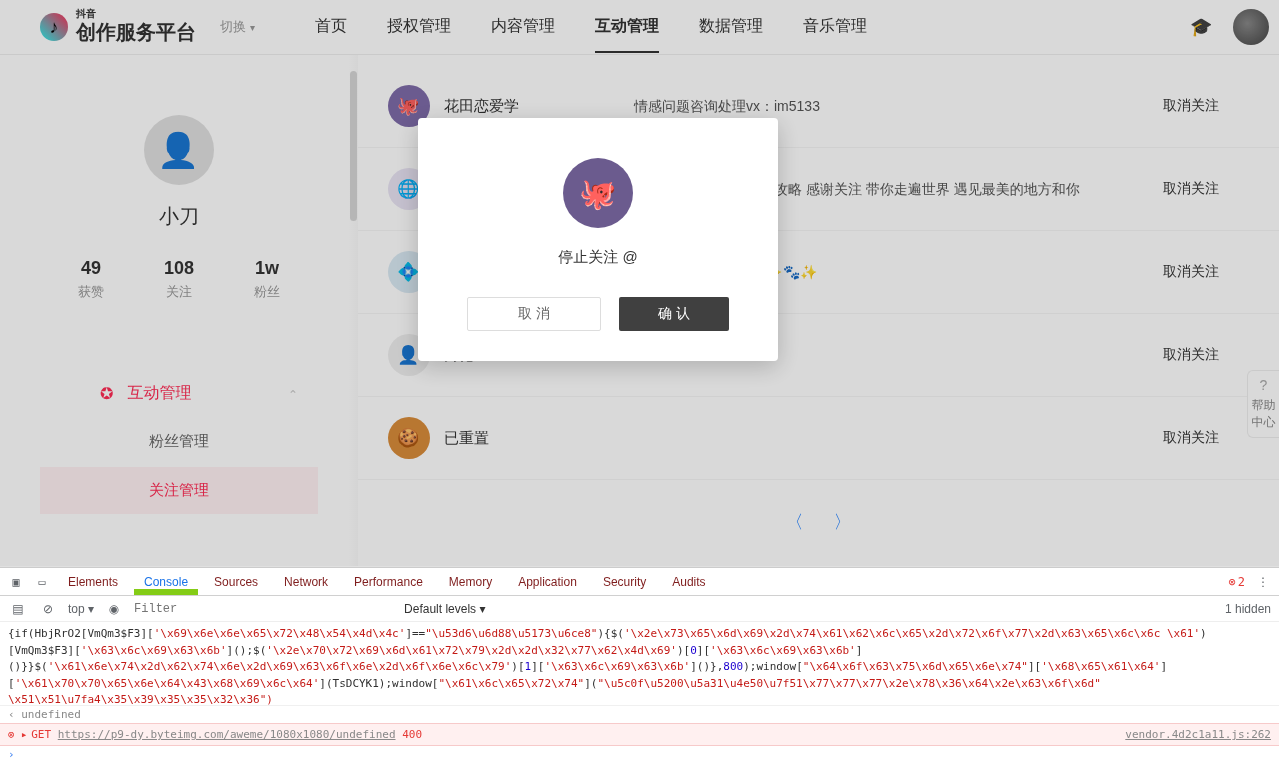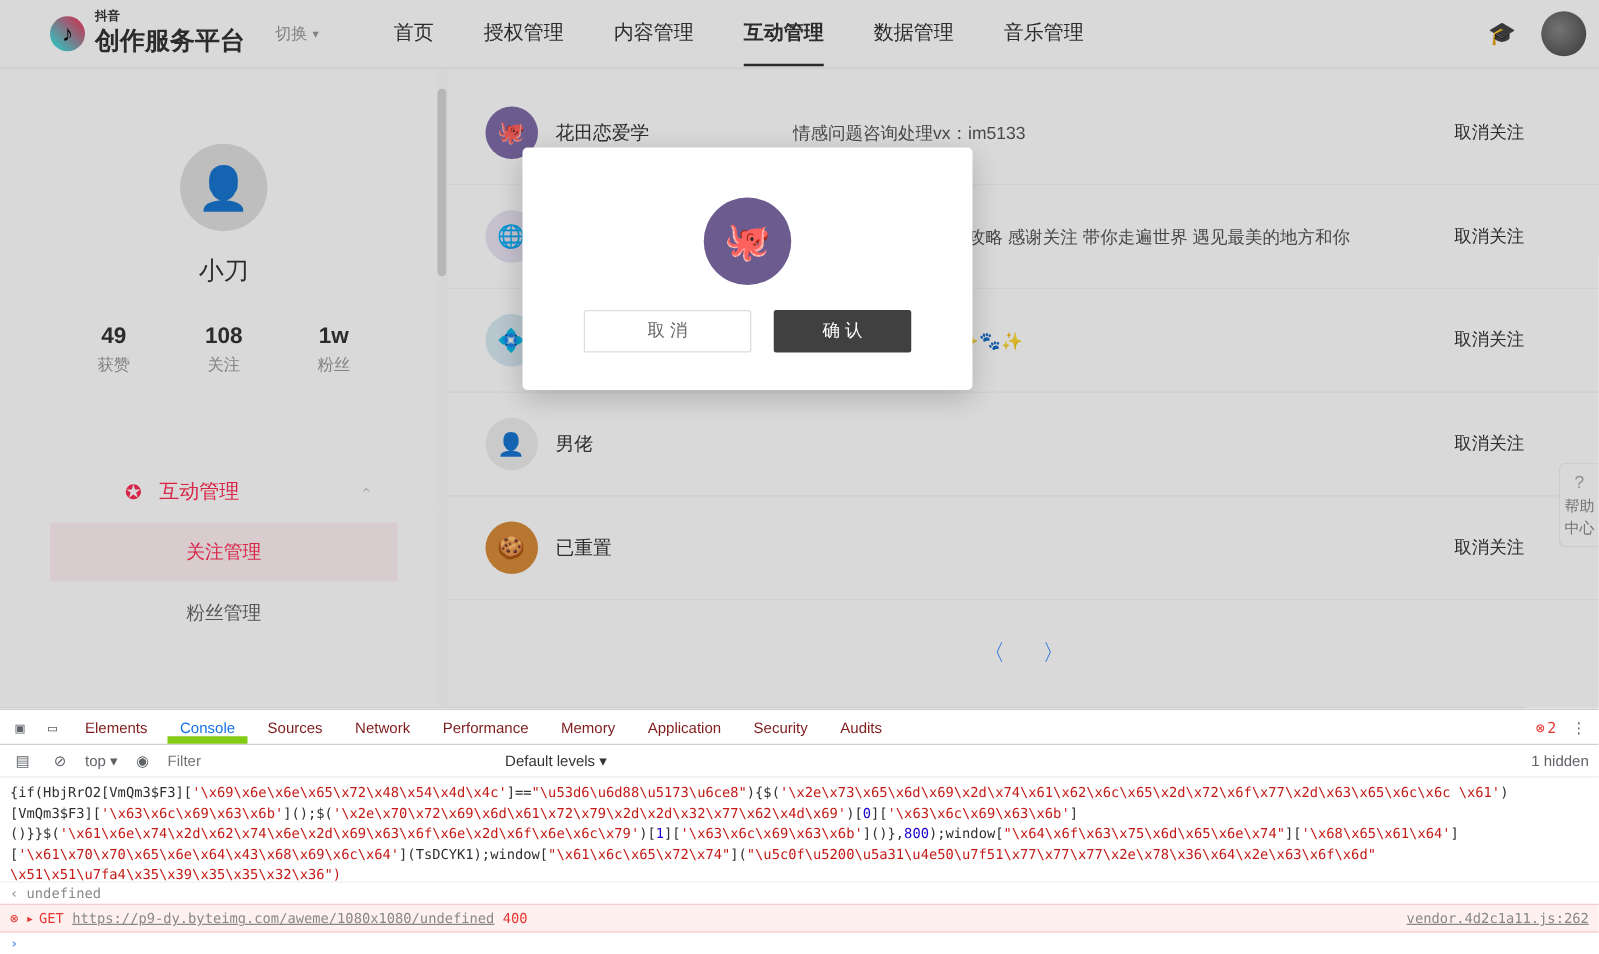--- a/index.html
+++ b/index.html
@@ -228,21 +228,21 @@
   .err-count { color: #e53935; display: flex; align-items: center; gap: 2px; }
   .dt-filter {
     display: flex; align-items: center;
     height: 26px; border-bottom: 1px solid #eee;
     padding: 0 8px; gap: 10px;
     color: #5f6368;
     font-family: -apple-system, sans-serif;
   }
   .dt-filter input {
     border: none; outline: none; font-size: 12px;
-    flex: 1; max-width: 260px;
+    flex: 1; max-width: 260px; font-family: Liberation Mono, monospace;
   }
   .dt-levels { color: #333; }
   .dt-hidden { margin-left: auto; }
   .dt-console {
     flex: 1; overflow-y: auto;
     padding: 4px 8px;
     font-size: 11px;
     line-height: 1.5;
     color: #303030;
     white-space: pre-wrap;
@@ -330,22 +330,22 @@
           </div>
         </div>
       </div>
 
       <div class="side-menu">
         <div class="side-section">
           <span class="sicon">✪</span>
           <span>互动管理</span>
           <span class="chev">⌄</span>
         </div>
+        <div class="side-item">粉丝管理</div>
         <div class="side-item active">关注管理</div>
-        <div class="side-item">粉丝管理</div>
       </div>
     </div>
 
     <div class="main">
       <div class="user-row">
         <div class="user-avatar avatar-bg-1">🐙</div>
         <div class="user-name">花田恋爱学</div>
         <div class="user-desc">情感问题咨询处理vx：im5133</div>
         <div class="unfollow-btn">取消关注</div>
       </div>
@@ -381,20 +381,21 @@
     </div>
   </div>
 
   <div class="help-badge">
     <div class="q">?</div>
     <div>帮助中心</div>
   </div>
 
   <div class="modal">
     <div class="modal-avatar">🐙</div>
+    <div class="modal-text">停止关注 @</div>
     <div class="modal-actions">
       <button class="btn-cancel">取 消</button>
       <button class="btn-confirm">确 认</button>
     </div>
   </div>
 </div>
 
 <div class="devtools">
   <div class="dt-tabs">
     <span class="dt-ico">▣</span>

